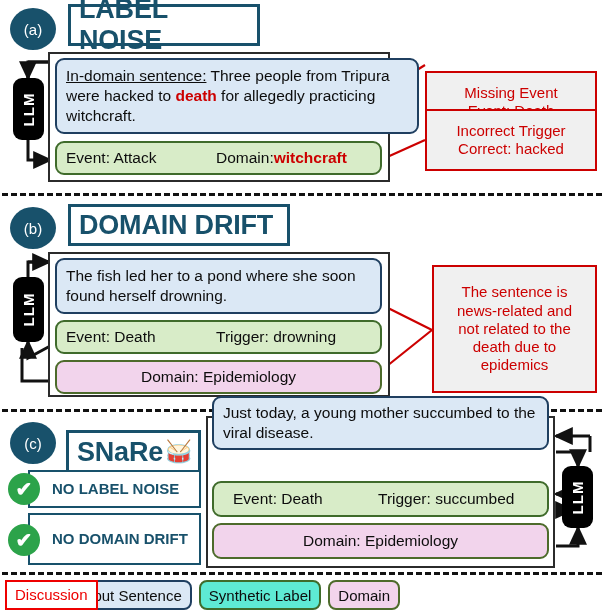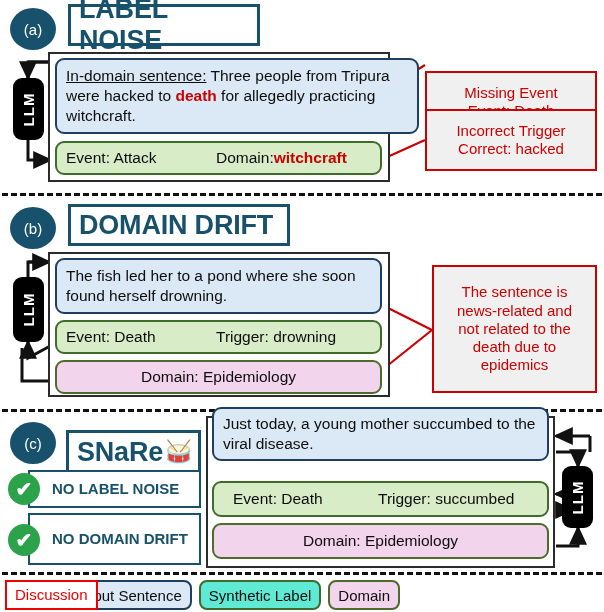--- a/index.html
+++ b/index.html
@@ -303,21 +303,21 @@
   <div class="claim" style="left:28px; top:513px; width:173px; height:52px;">
     <span>NO DOMAIN DRIFT</span>
   </div>
 
   <div class="frame" style="left:206px; top:416px; width:349px; height:152px;"></div>
 
   <div class="llm" style="left:562px; top:466px; width:31px; height:62px;">
     <span>LLM</span>
   </div>
 
-  <div class="pill sentence" style="left:212px; top:407px; width:337px; height:54px;">
+  <div class="pill sentence" style="left:212px; top:396px; width:337px; height:54px;">
     <span>Just today, a young mother succumbed to the viral disease.</span>
   </div>
 
   <div class="pill label" style="left:212px; top:481px; width:337px; height:36px; justify-content:flex-start;">
     <span style="min-width:145px; padding-left:10px;">Event: Death</span>
     <span>Trigger: succumbed</span>
   </div>
 
   <div class="pill domain" style="left:212px; top:523px; width:337px; height:36px; justify-content:center;">
     <span>Domain: Epidemiology</span>

